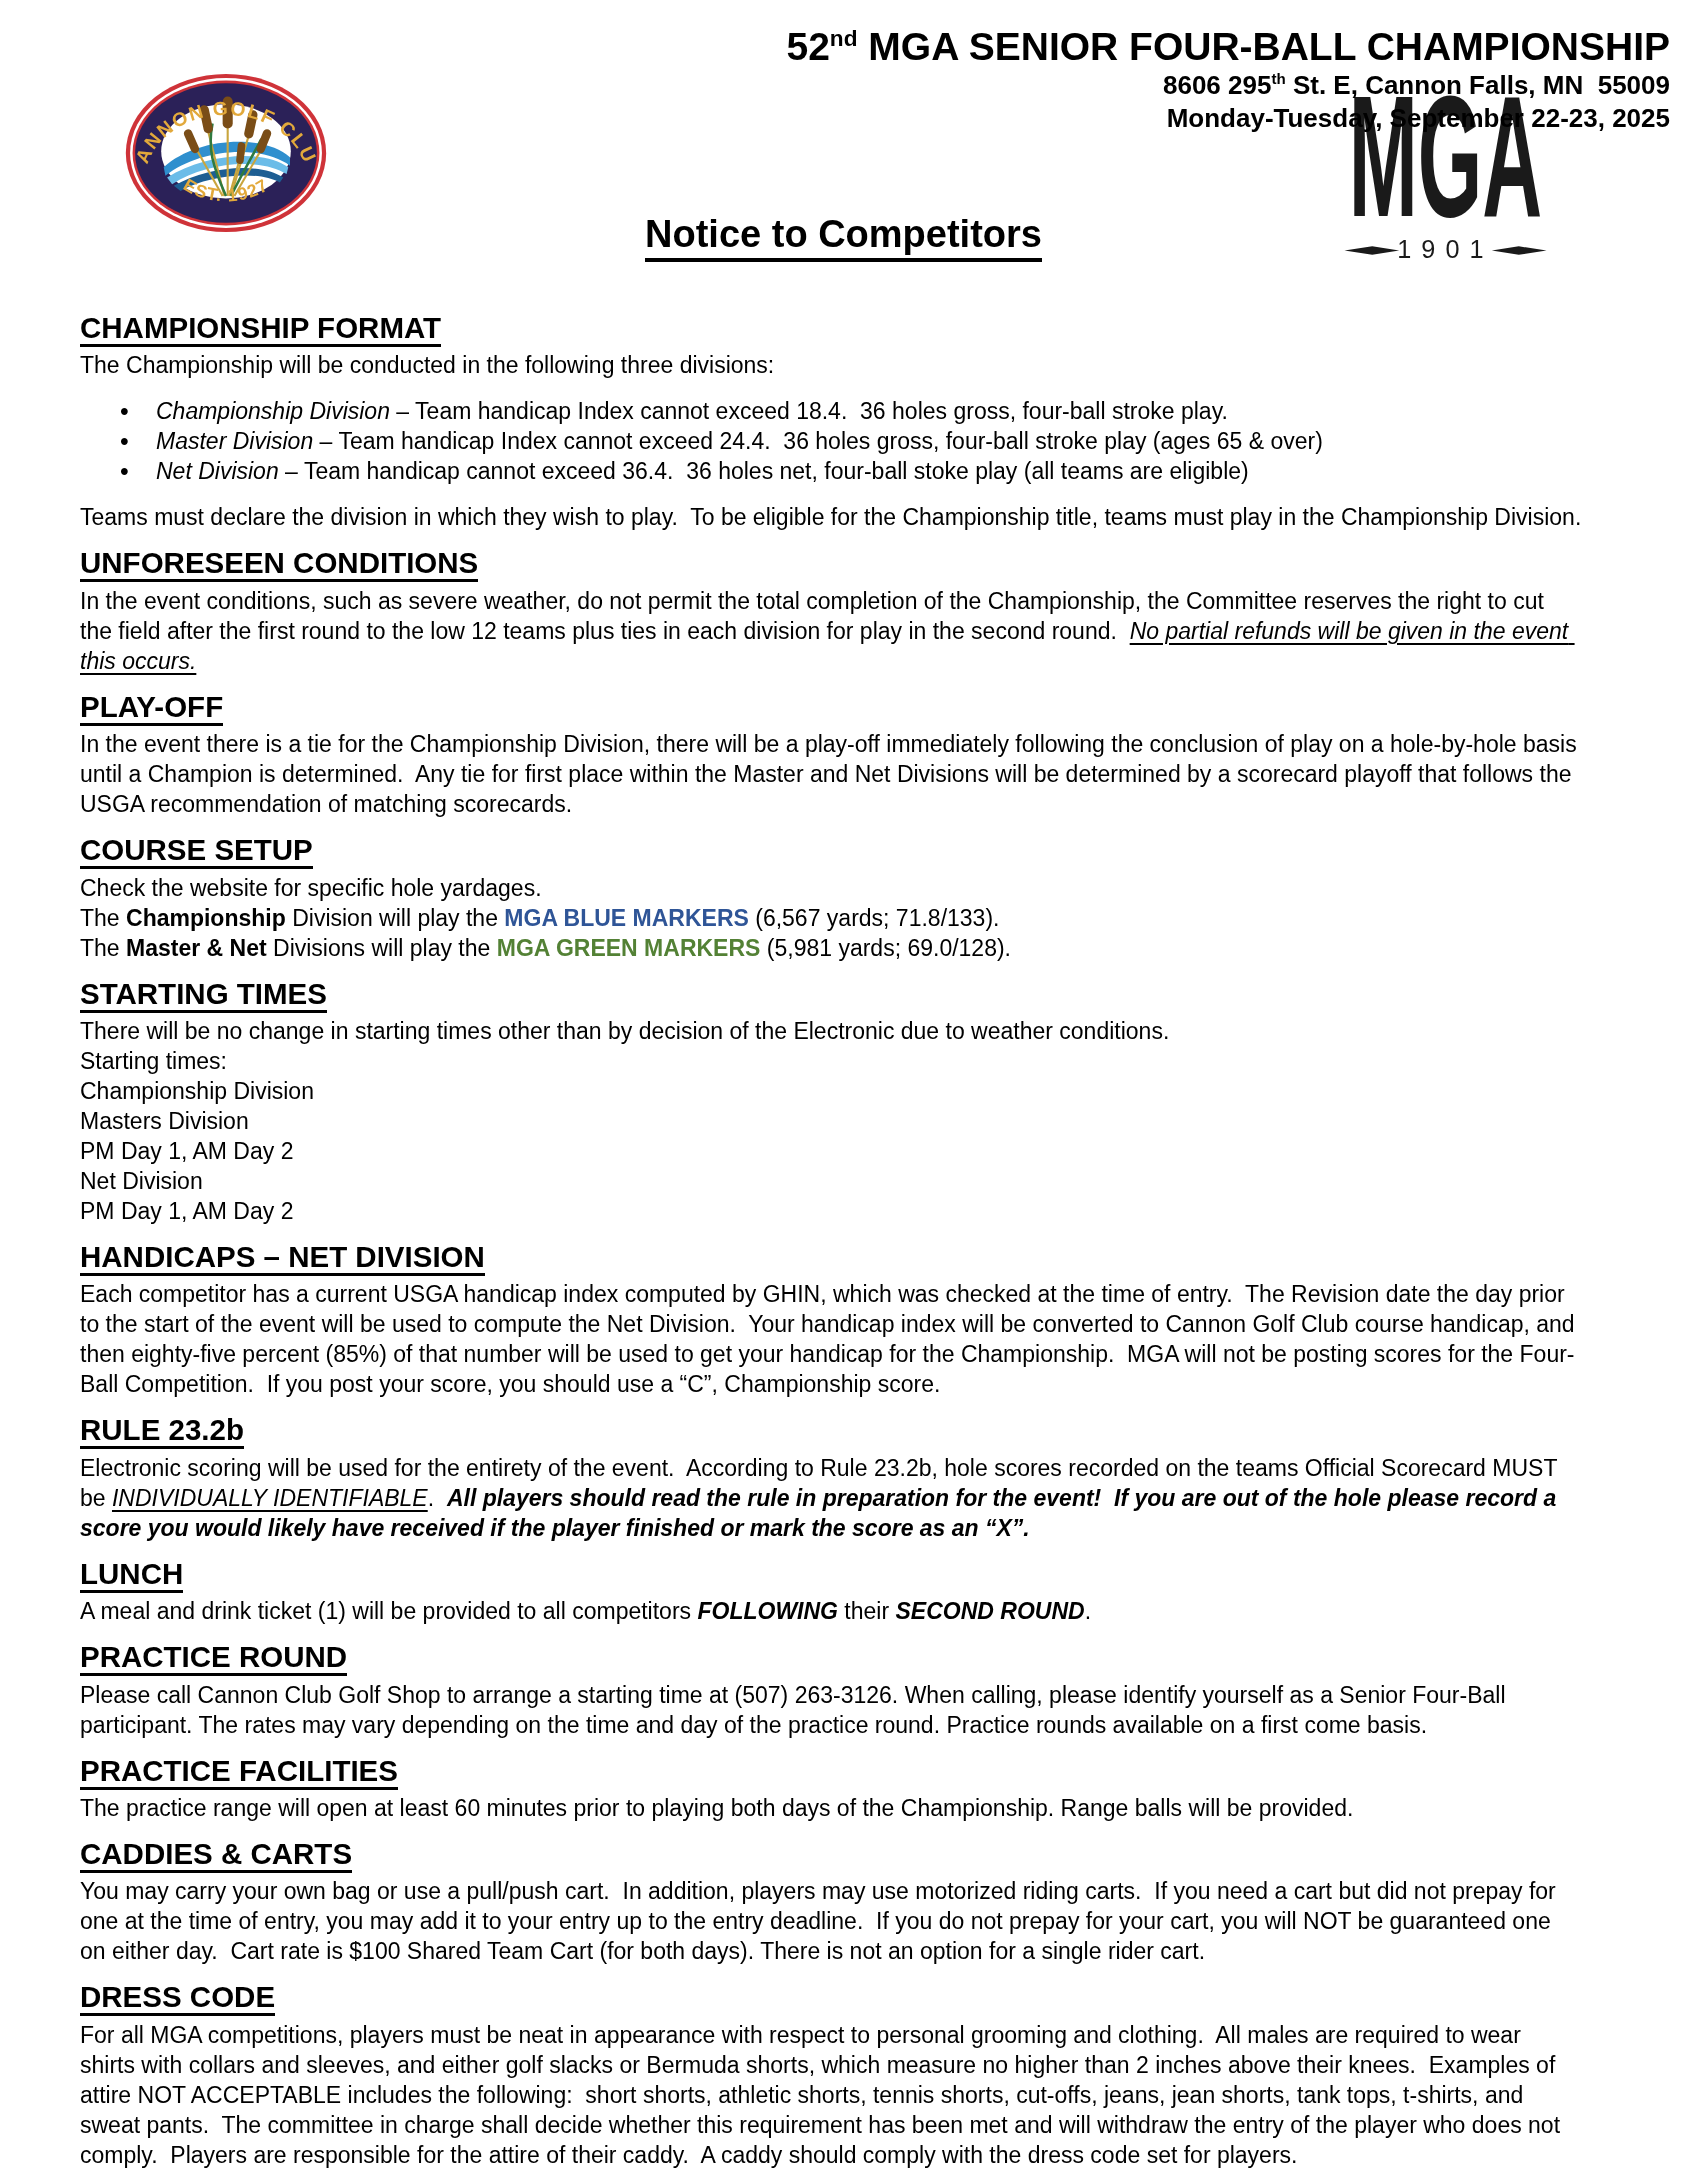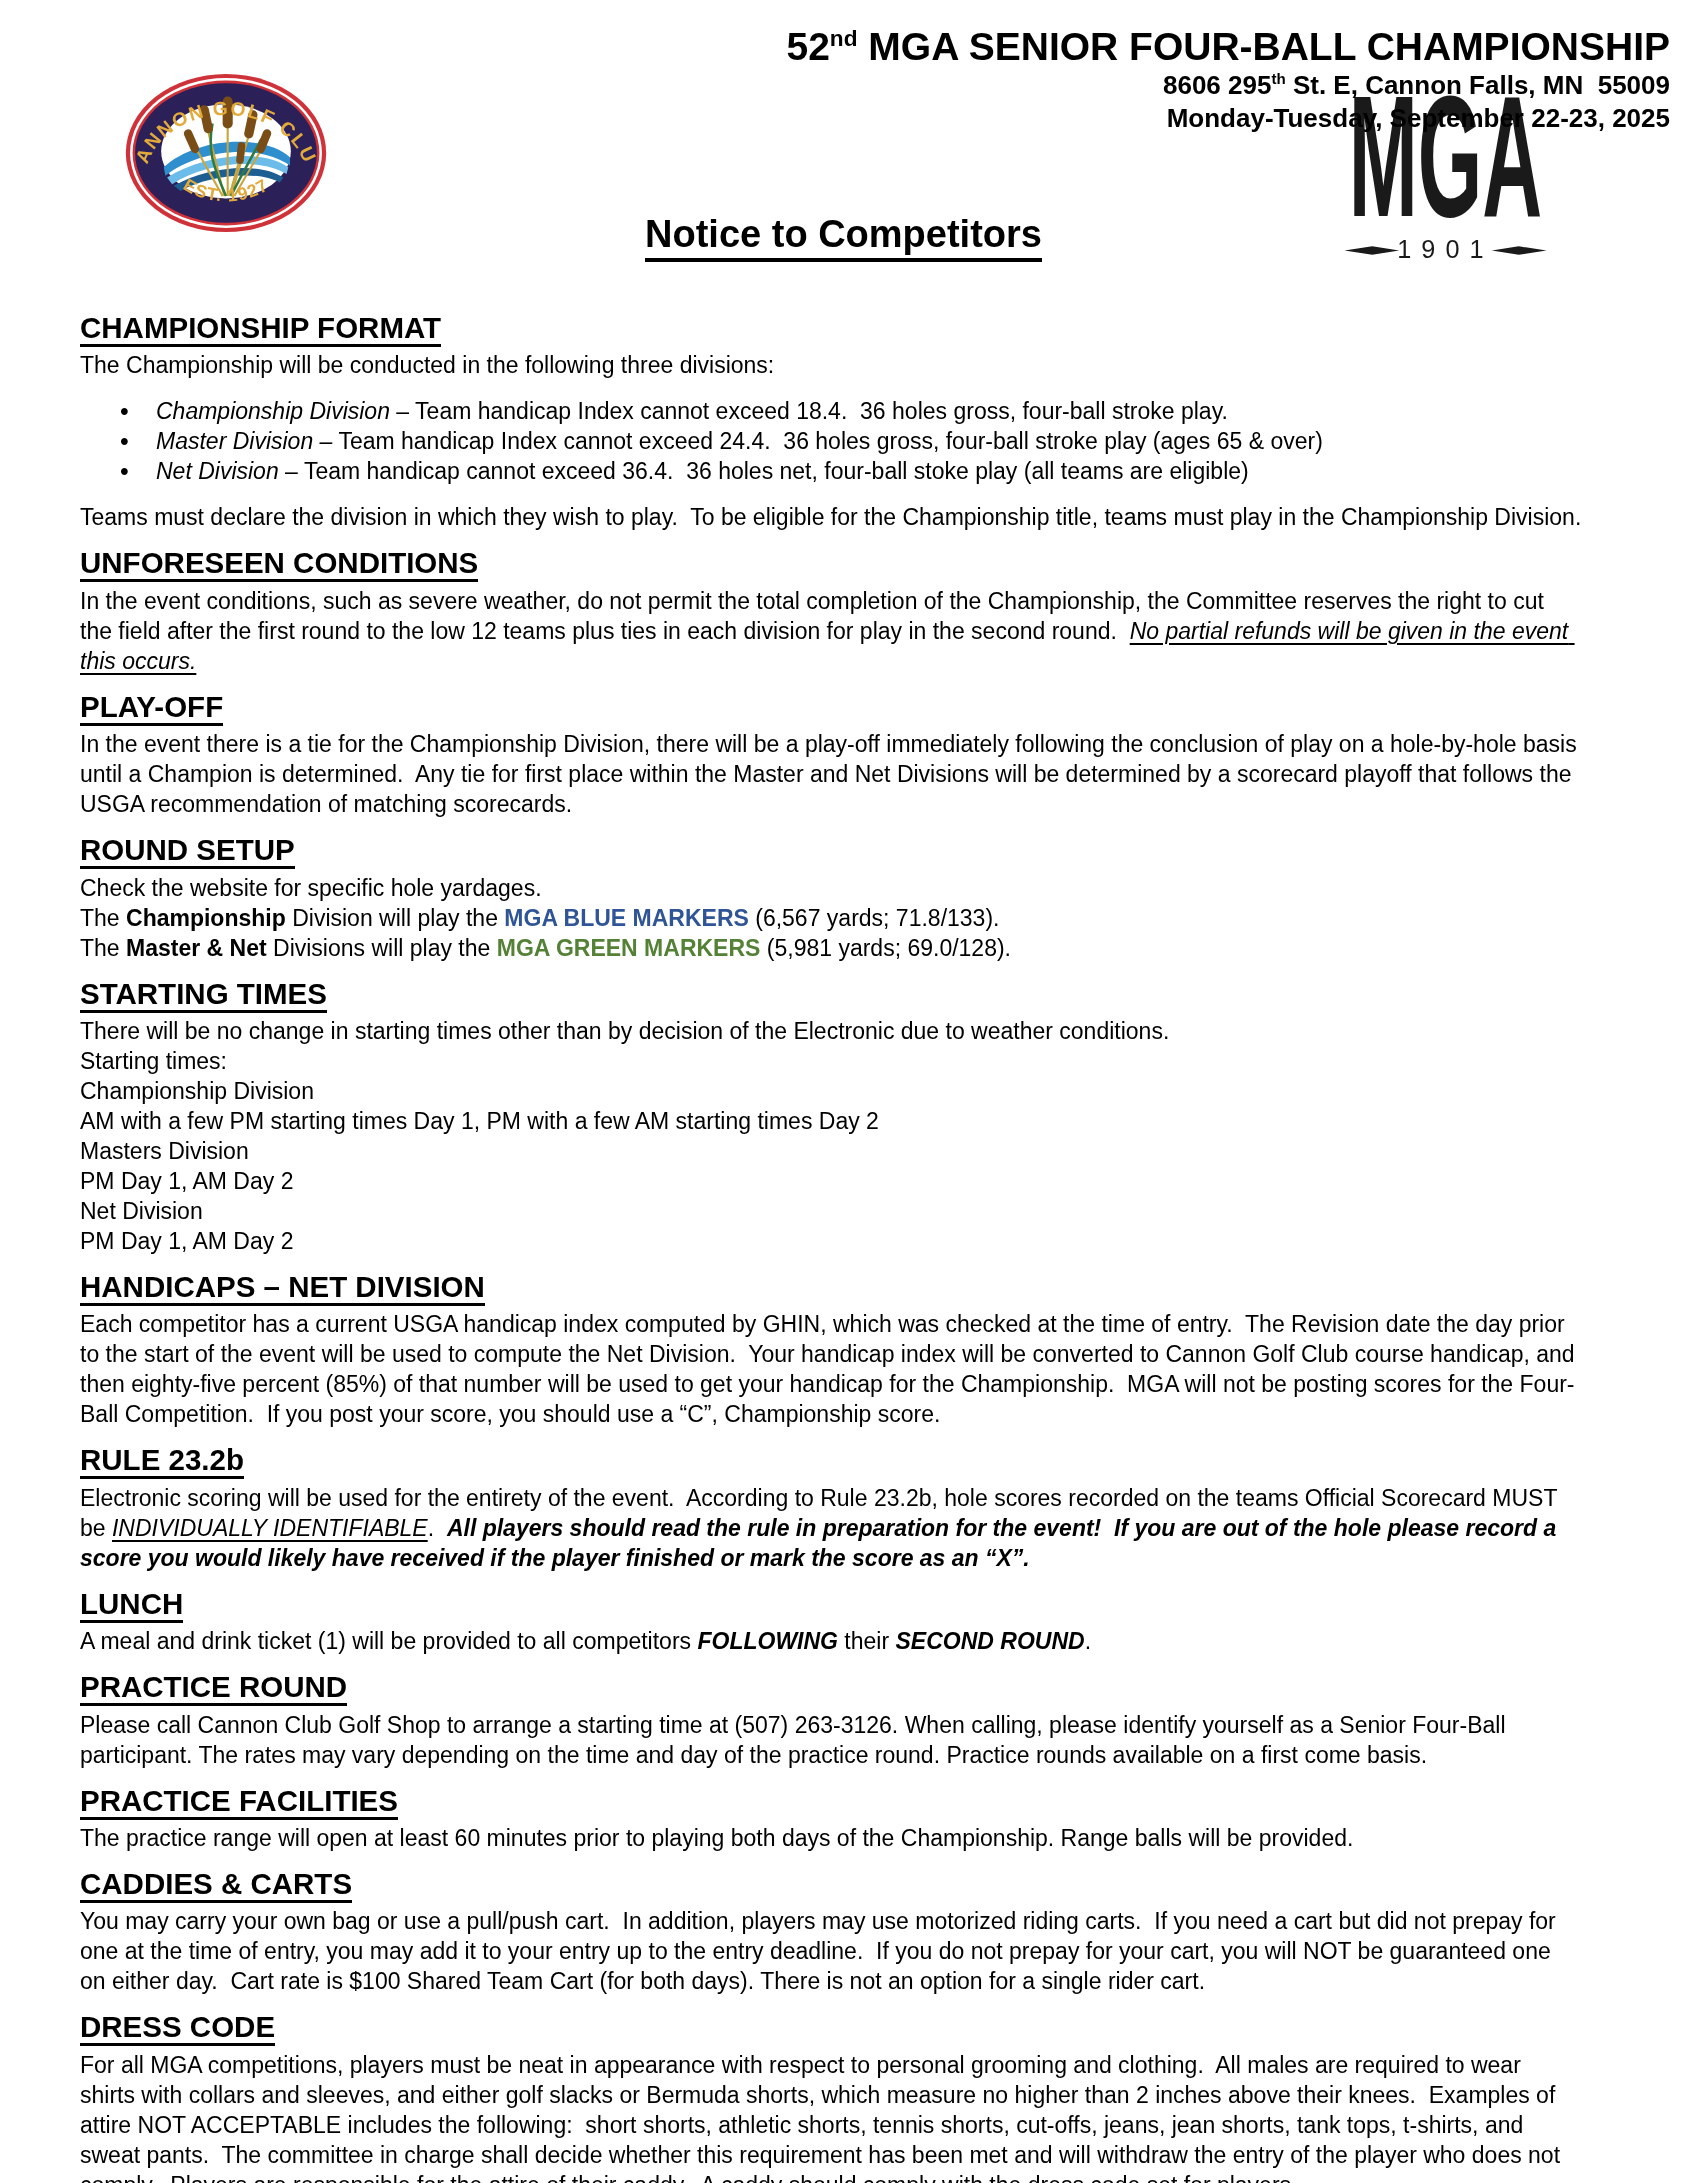--- a/index.html
+++ b/index.html
@@ -162,33 +162,32 @@
       </section>
       <section>
         <h2><span class="hu">UNFORESEEN CONDITIONS</span></h2>
         <p><span>In the event conditions, such as severe weather, do not permit the total completion of the Championship, the Committee reserves the right to cut the field after the first round to the low 12 teams plus ties in each division for play in the second round.  </span><span class="seg-iu">No partial refunds will be given in the event this occurs.</span></p>
       </section>
       <section>
         <h2><span class="hu">PLAY-OFF</span></h2>
         <p><span>In the event there is a tie for the Championship Division, there will be a play-off immediately following the conclusion of play on a hole-by-hole basis until a Champion is determined.  Any tie for first place within the Master and Net Divisions will be determined by a scorecard playoff that follows the USGA recommendation of matching scorecards.</span></p>
       </section>
       <section>
-        <h2><span class="hu">ROUND SETUP</span></h2>
+        <h2><span class="hu">COURSE SETUP</span></h2>
         <p><span>Check the website for specific hole yardages.</span></p>
         <p><span>The </span><span class="seg-b">Championship</span><span> Division will play the </span><span class="seg-blue">MGA BLUE MARKERS</span><span> (6,567 yards; 71.8/133).</span></p>
         <p><span>The </span><span class="seg-b">Master &amp; Net</span><span> Divisions will play the </span><span class="seg-green">MGA GREEN MARKERS</span><span> (5,981 yards; 69.0/128).</span></p>
       </section>
       <section>
         <h2><span class="hu">STARTING TIMES</span></h2>
         <p><span>There will be no change in starting times other than by decision of the Electronic due to weather conditions.</span></p>
         <div class="times-table">
           <div class="times-row">
             <div class="times-label">Starting times:</div>
             <div class="times-division">Championship Division</div>
-            <div class="times-value">AM with a few PM starting times Day 1, PM with a few AM starting times Day 2</div>
           </div>
           <div class="times-row">
             <div class="times-label"></div>
             <div class="times-division">Masters Division</div>
             <div class="times-value">PM Day 1, AM Day 2</div>
           </div>
           <div class="times-row">
             <div class="times-label"></div>
             <div class="times-division">Net Division</div>
             <div class="times-value">PM Day 1, AM Day 2</div>

